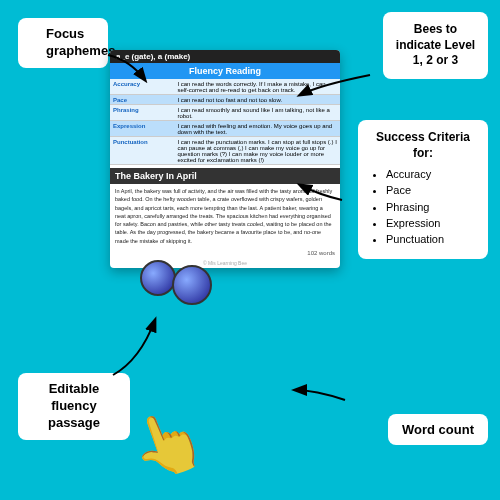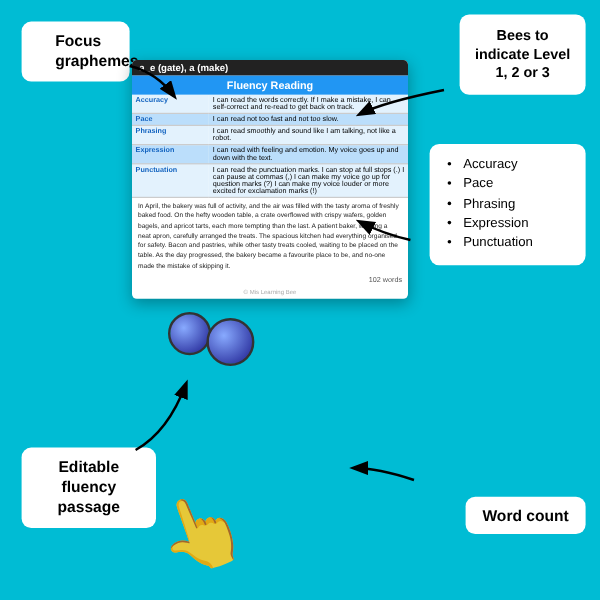--- a/index.html
+++ b/index.html
@@ -218,20 +218,21 @@
     }
   </style>
 </head>
 <body>
 
 <div class="annotation-box focus-graphemes">Focus graphemes</div>
 
 <div class="annotation-box bees-box">Bees to indicate Level 1, 2 or 3</div>
 
 <div class="annotation-box success-criteria">
+  <div class="sc-title">Success Criteria for:</div>
   <ul>
     <li>Accuracy</li>
     <li>Pace</li>
     <li>Phrasing</li>
     <li>Expression</li>
     <li>Punctuation</li>
   </ul>
 </div>
 
 <div class="editable-fluency">Editable fluency passage</div>
@@ -263,20 +264,21 @@
         <tr>
           <td>Punctuation</td>
           <td>I can read the punctuation marks.
 I can stop at full stops (.)
 I can pause at commas (,)
 I can make my voice go up for question marks (?)
 I can make my voice louder or more excited for exclamation marks (!)</td>
         </tr>
       </tbody>
   </table>
+  <div class="passage-title">The Bakery In April</div>
   <div class="passage-text">In April, the bakery was full of activity, and the air was filled with the tasty aroma of freshly baked food. On the hefty wooden table, a crate overflowed with crispy wafers, golden bagels, and apricot tarts, each more tempting than the last. A patient baker, wearing a neat apron, carefully arranged the treats. The spacious kitchen had everything organised for safety. Bacon and pastries, while other tasty treats cooled, waiting to be placed on the table. As the day progressed, the bakery became a favourite place to be, and no-one made the mistake of skipping it.</div>
   <div class="word-count-inline">102 words</div>
   <div class="copyright">© Mis Learning Bee</div>
 </div>
 
 <div class="bees-overlay">
   <div class="bee-eye bee-eye-left"></div>
   <div class="bee-eye bee-eye-right"></div>
 </div>
 

